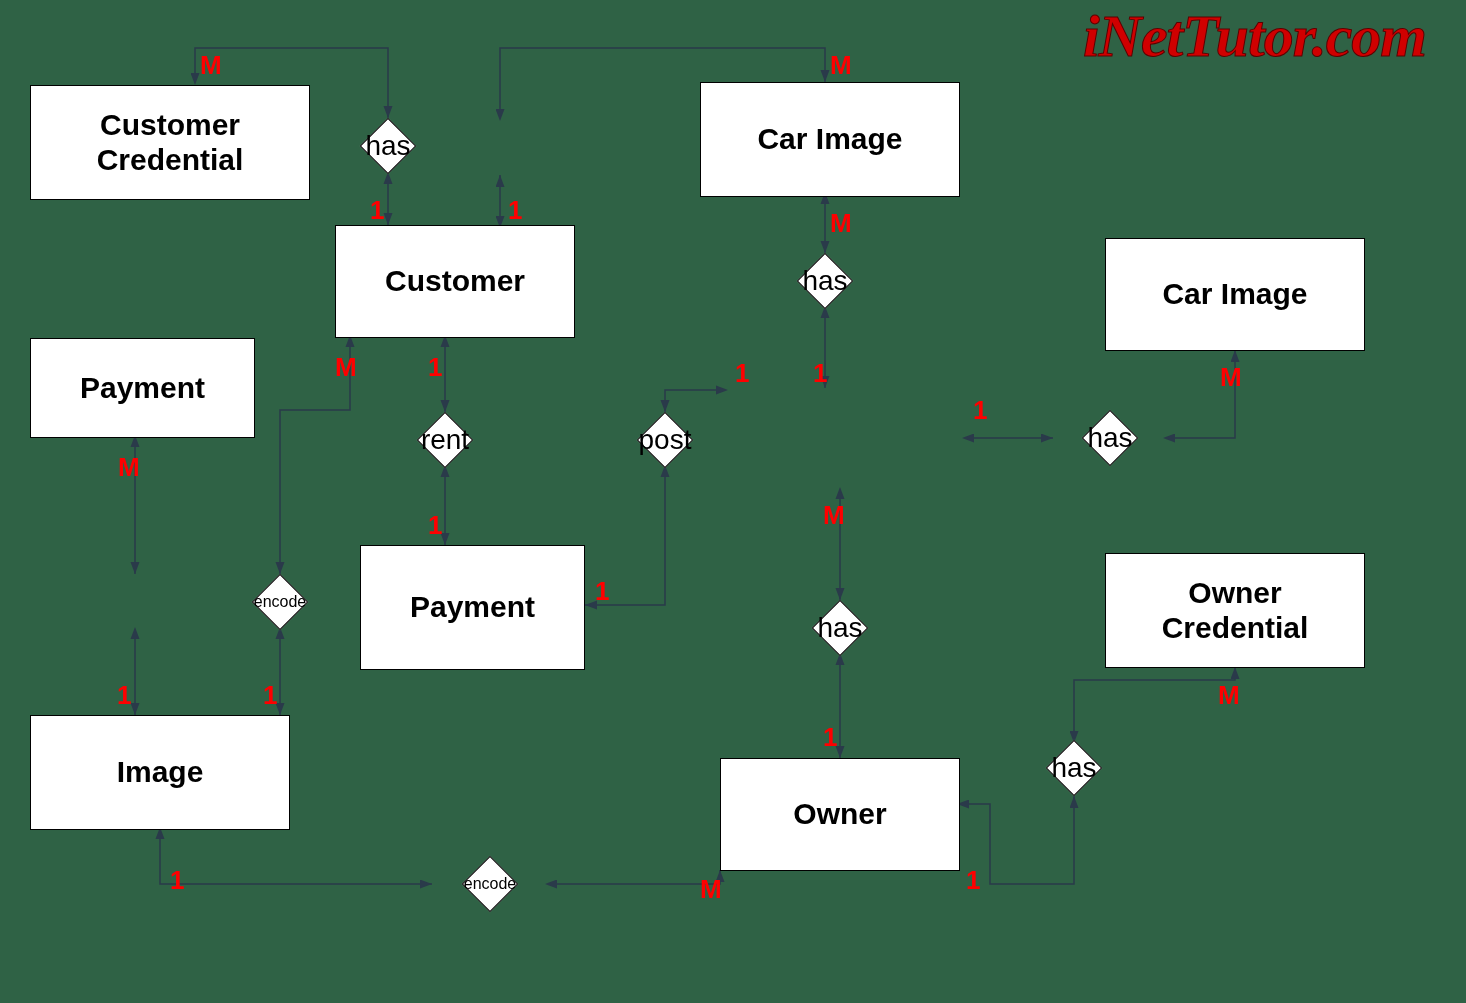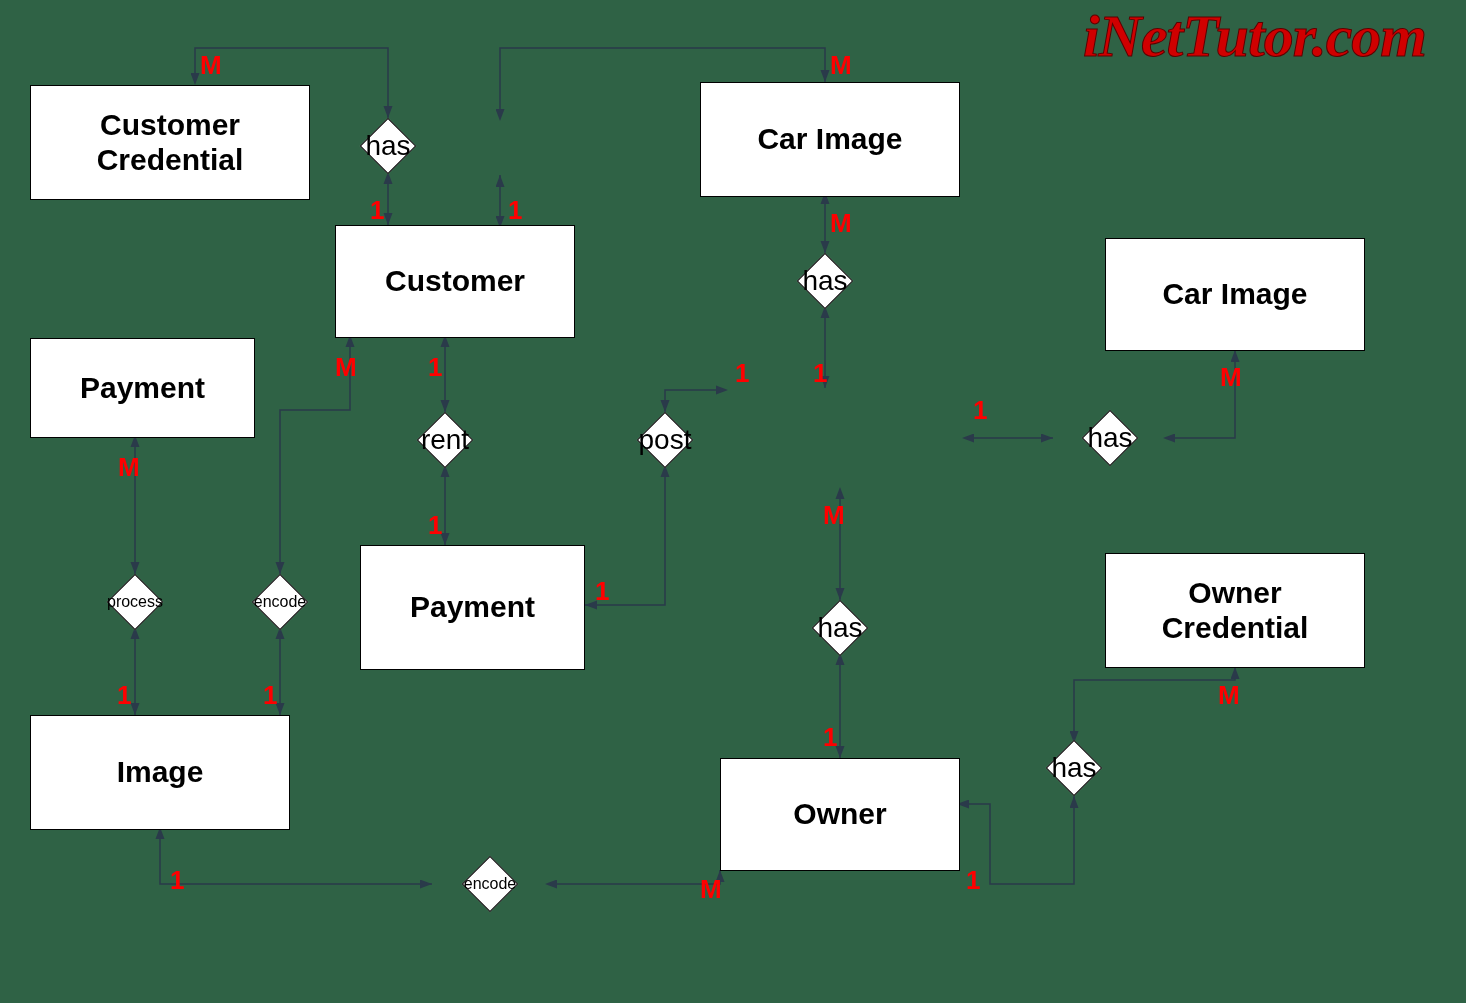--- a/index.html
+++ b/index.html
@@ -210,26 +210,20 @@
       </div>
   </div>
 
   <div class="diamond-wrap" style="left:1053px; top:410px; width:114px; height:56px;">
     <div class="diamond" style="left:37px; top:8px; width:40px; height:40px;"></div>
     <div class="diamond-label">
         <span>has</span>
       </div>
   </div>
 
-  <div class="diamond-wrap" style="left:80px; top:574px; width:110px; height:56px;">
-    <div class="diamond" style="left:35px; top:8px; width:40px; height:40px;"></div>
-    <div class="diamond-label" style="font-size:16px;">
-        <span>process</span>
-      </div>
-  </div>
 
   <div class="diamond-wrap" style="left:225px; top:574px; width:110px; height:56px;">
     <div class="diamond" style="left:35px; top:8px; width:40px; height:40px;"></div>
     <div class="diamond-label" style="font-size:16px;">
         <span>encode</span>
       </div>
   </div>
 
   <div class="diamond-wrap" style="left:785px; top:600px; width:110px; height:56px;">
     <div class="diamond" style="left:35px; top:8px; width:40px; height:40px;"></div>

